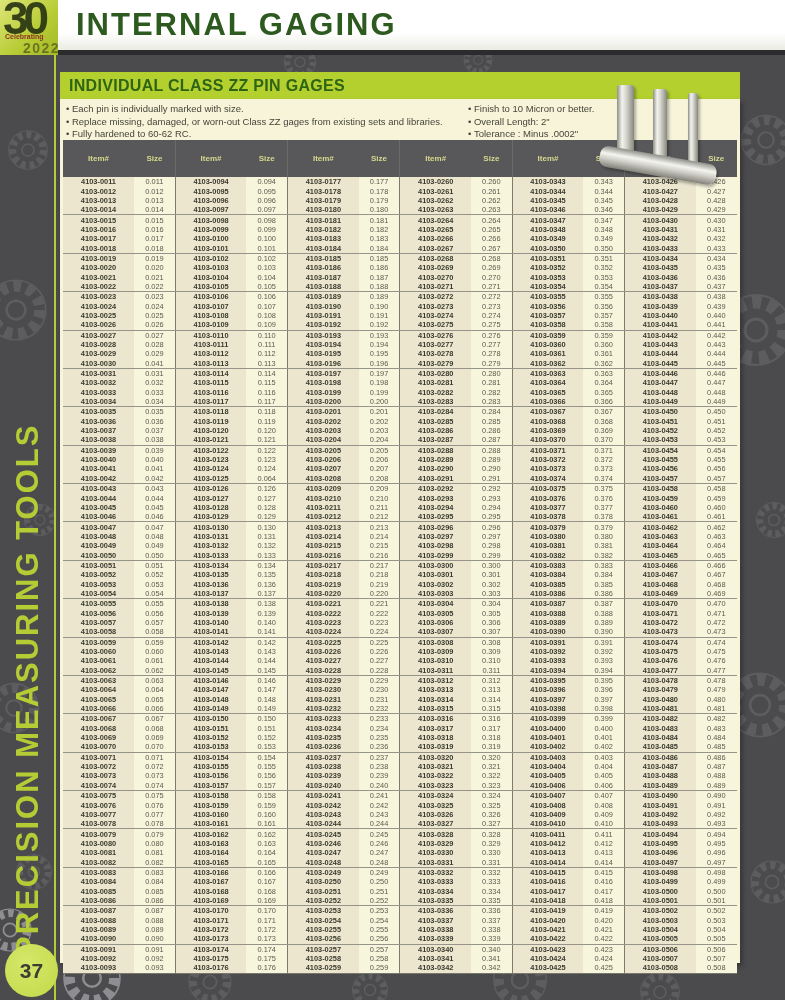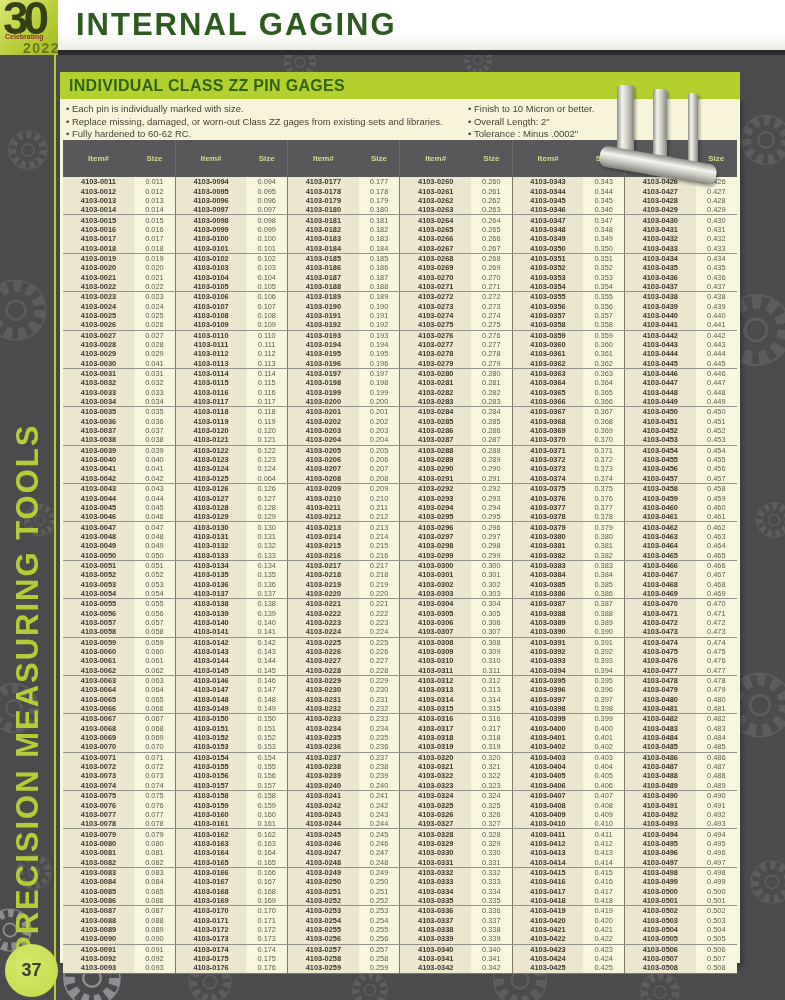--- a/index.html
+++ b/index.html
@@ -24,21 +24,21 @@
   .page-title{position:absolute;left:76px;top:7px;z-index:3;
     font-size:31px;font-weight:bold;color:#2d5a1e;letter-spacing:2px;}
   
   .green-line{position:absolute;left:54px;top:55px;width:2px;height:945px;background:#b5cc35;z-index:1;}
   .sidebar-vtext{position:absolute;left:10px;top:405px;height:552px;width:42px;z-index:1;
     writing-mode:vertical-rl;transform:rotate(180deg);
     font-size:31px;font-weight:bold;color:#b5cc35;letter-spacing:2px;white-space:nowrap;}
   .page-badge{position:absolute;left:5px;top:944px;width:53px;height:53px;border-radius:50%;
     background:radial-gradient(circle at 40% 35%,#d6e86a,#c2d848);z-index:4;
     display:flex;align-items:center;justify-content:center;
-    font-size:18px;font-weight:bold;color:#3d3d33;}
+    font-size:21px;font-weight:bold;color:#3d3d33;}
   
   .main{position:absolute;left:60px;top:72px;width:680px;z-index:2;}
   .section-bar{height:27px;background:#b4d02f;display:flex;align-items:center;
     padding-left:9px;box-sizing:border-box;text-align:center;}
   .section-title{font-size:16px;font-weight:bold;color:#2f6414;letter-spacing:.3px;}
   .panel{background:#f7f4da;height:864px;position:relative;box-shadow:2px 3px 5px rgba(0,0,0,.35);}
   .bullets{position:absolute;top:4px;left:6px;margin:0;padding:0;list-style:none;}
   .bullets li{font-size:9.5px;color:#45453a;line-height:12.5px;}
   .bullets li::before{content:"\2022\00a0 ";color:#45453a;}
   .bullets-right{left:408px;}

